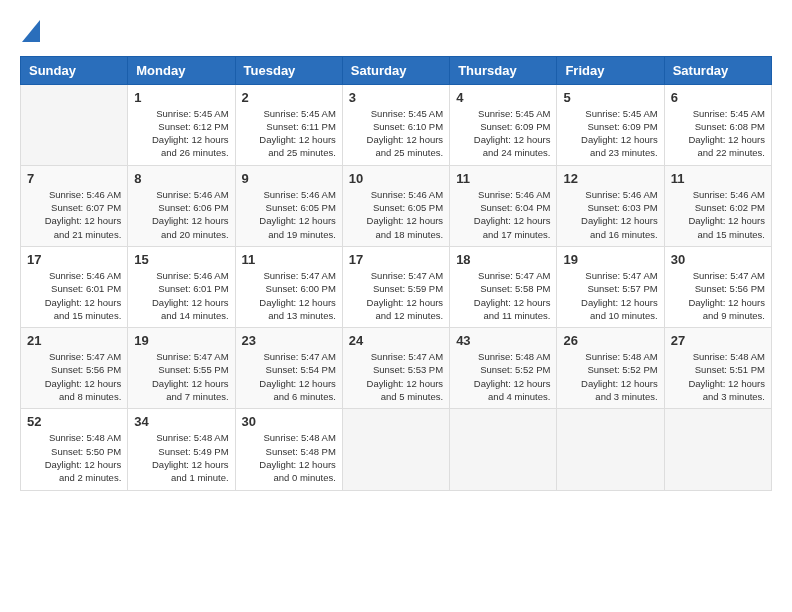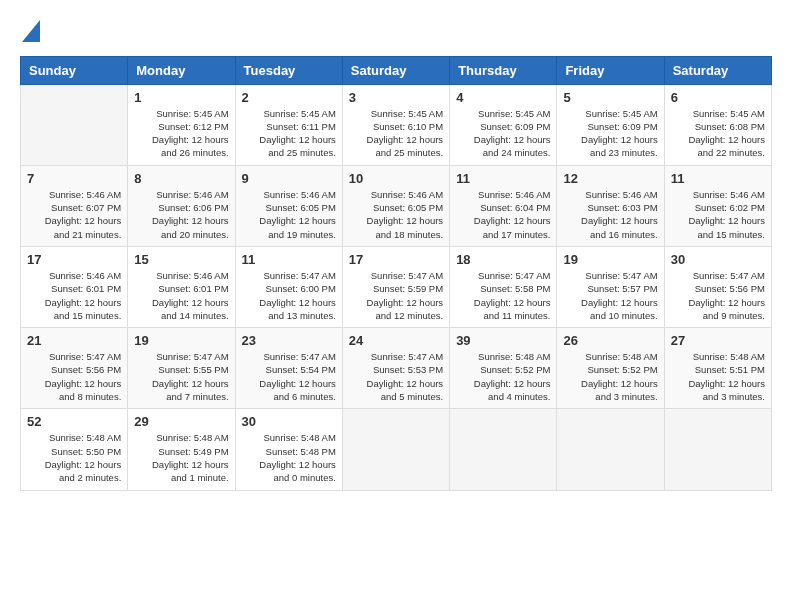--- a/index.html
+++ b/index.html
@@ -290,21 +290,21 @@
 and 6 minutes.</div>
         </td>
         <td>
           <span class="day-number">24</span>
           <div class="day-info" style="white-space: pre-line;">Sunrise: 5:47 AM
 Sunset: 5:53 PM
 Daylight: 12 hours
 and 5 minutes.</div>
         </td>
         <td>
-          <span class="day-number">39</span>
+          <span class="day-number">43</span>
           <div class="day-info" style="white-space: pre-line;">Sunrise: 5:48 AM
 Sunset: 5:52 PM
 Daylight: 12 hours
 and 4 minutes.</div>
         </td>
         <td>
           <span class="day-number">26</span>
           <div class="day-info" style="white-space: pre-line;">Sunrise: 5:48 AM
 Sunset: 5:52 PM
 Daylight: 12 hours
@@ -320,21 +320,21 @@
       </tr>
       <tr>
         <td>
           <span class="day-number">52</span>
           <div class="day-info" style="white-space: pre-line;">Sunrise: 5:48 AM
 Sunset: 5:50 PM
 Daylight: 12 hours
 and 2 minutes.</div>
         </td>
         <td>
-          <span class="day-number">29</span>
+          <span class="day-number">34</span>
           <div class="day-info" style="white-space: pre-line;">Sunrise: 5:48 AM
 Sunset: 5:49 PM
 Daylight: 12 hours
 and 1 minute.</div>
         </td>
         <td>
           <span class="day-number">30</span>
           <div class="day-info" style="white-space: pre-line;">Sunrise: 5:48 AM
 Sunset: 5:48 PM
 Daylight: 12 hours

